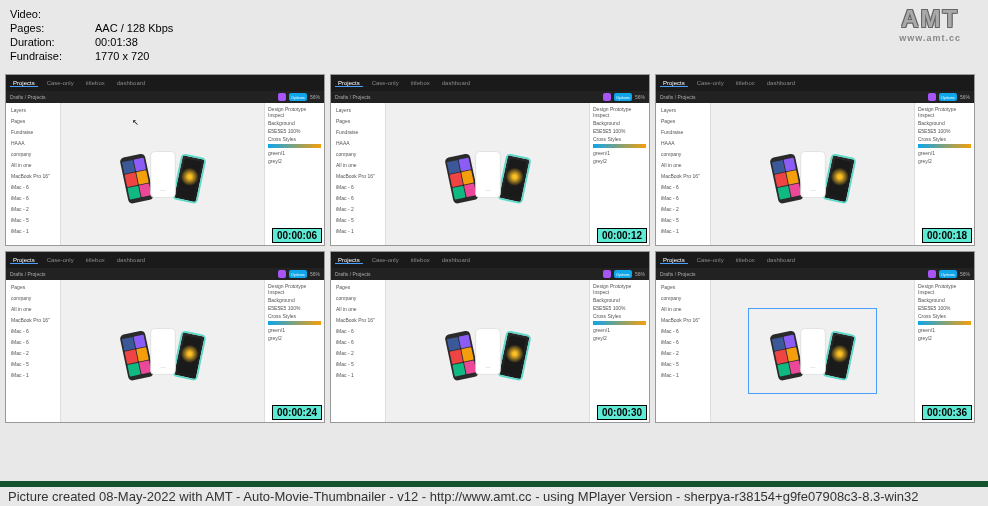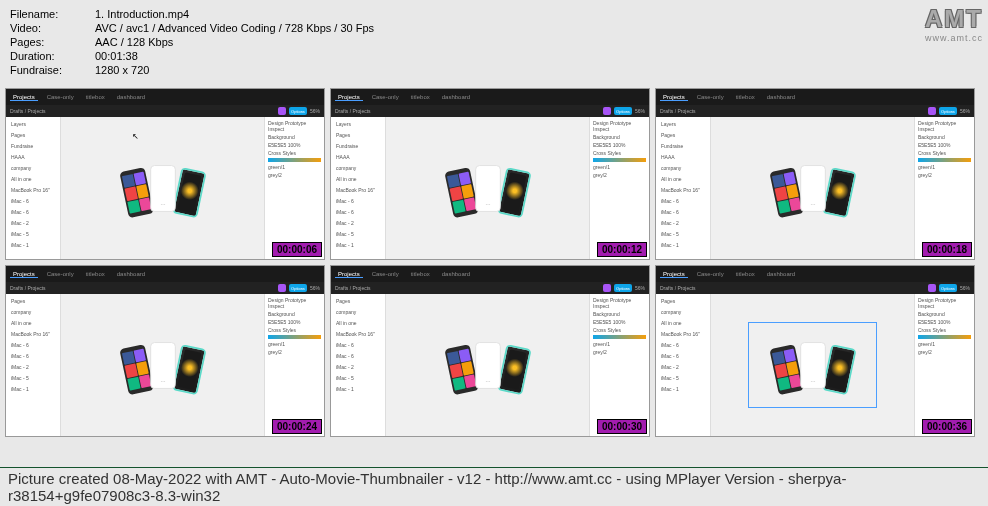--- a/index.html
+++ b/index.html
@@ -1,23 +1,23 @@
 <!DOCTYPE html>
 <html><head>
 <meta charset="utf-8">
 <style>
 * { margin: 0; padding: 0; box-sizing: border-box; }
 body { width: 988px; height: 506px; background: #e8e8e8; font-family: Arial, sans-serif; font-size: 11px; position: relative; overflow: hidden; }
 .info-panel { padding: 8px 10px; background: #e8e8e8; }
 .info-row { display: flex; margin-bottom: 2px; }
 .info-label { width: 85px; color: #000; }
 .info-value { color: #000; }
-.logo { position: absolute; top: 5px; right: 5px; text-align: center; }
+.logo { position: absolute; top: 5px; right: 27px; text-align: center; }
 .logo-text { font-size: 24px; font-weight: bold; letter-spacing: 2px; color: #aaa; text-shadow: -1px -1px 0 #666, 1px -1px 0 #666, -1px 1px 0 #666, 1px 1px 0 #666; }
-.logo-url { font-size: 9px; color: #888; letter-spacing: 1px; }
+.logo-url { font-size: 9px; color: #888; letter-spacing: 1px; font-weight: bold; }
 .thumbs { display: flex; flex-wrap: wrap; padding: 2px 5px; gap: 5px; }
 .thumb { width: 320px; height: 172px; background: #fff; position: relative; border: 1px solid #999; }
 .thumb-content { width: 100%; height: 100%; display: flex; flex-direction: column; background: #f5f5f5; }
 .app-header { height: 16px; background: #1a1a1a; display: flex; align-items: center; padding: 0 4px; gap: 6px; }
 .app-tab { font-size: 6px; color: #888; padding: 0 3px; }
 .app-tab.active { color: #fff; border-bottom: 1px solid #4a9eff; }
 .app-toolbar { height: 12px; background: #222; display: flex; align-items: center; justify-content: space-between; padding: 0 4px; }
 .toolbar-left { display: flex; gap: 4px; }
 .toolbar-right { display: flex; gap: 3px; align-items: center; }
 .toolbar-text { font-size: 5px; color: #aaa; }
@@ -40,47 +40,42 @@
 .mi4 { background: #f59e0b; }
 .mi5 { background: #10b981; }
 .mi6 { background: #ec4899; }
 .phone-screen-white { position: absolute; top: 5px; left: 2px; right: 2px; bottom: 5px; }
 .dots { position: absolute; bottom: 2px; left: 50%; transform: translateX(-50%); display: flex; gap: 1px; }
 .dot { width: 1px; height: 1px; background: #aaa; border-radius: 50%; }
 .phone-screen-green { position: absolute; top: 3px; left: 3px; right: 3px; bottom: 3px; background: radial-gradient(circle at 50% 45%, #fbbf24 8%, #1a1a1a 40%); border-radius: 3px; }
 .sidebar-right { width: 60px; background: #fff; border-left: 1px solid #ddd; padding: 3px; }
 .sr-item { font-size: 5px; color: #555; margin-bottom: 2px; }
 .sr-swatch { width: 100%; height: 4px; background: linear-gradient(to right, #0ea5e9, #f59e0b); margin-bottom: 2px; }
-.timestamp { position: absolute; bottom: 2px; right: 2px; background: #a21caf; color: #000; font-size: 10px; font-weight: bold; padding: 1px 4px; border: 1px solid #000; }
-.footer { position: absolute; bottom: 0; left: 0; right: 0; padding: 2px 8px; background: #e8e8e8; font-size: 15px; color: #333; border-top: 1px solid #14532d; }
+.timestamp { position: absolute; bottom: 2px; right: 2px; background: #5eead4; color: #000; font-size: 10px; font-weight: bold; padding: 1px 4px; border: 1px solid #000; }
+.footer { position: absolute; bottom: 0; left: 0; right: 0; padding: 2px 8px; background: #e8e8e8; font-size: 13px; color: #333; border-top: 6px solid #14532d; }
 .selection-box { position: absolute; border: 1px solid #4a9eff; }
 </style>
 </head>
 <body>
 
 <div class="info-panel">
   <div class="info-row">
-    <div class="info-label">Filename:</div>
-    <div class="info-value">1. Introduction.mp4</div>
-  </div>
-  <div class="info-row">
     <div class="info-label">Video:</div>
-    <div class="info-value">AVC / avc1 / Advanced Video Coding / 728 Kbps / 30 Fps</div>
   </div>
   <div class="info-row">
     <div class="info-label">Pages:</div>
     <div class="info-value">AAC / 128 Kbps</div>
   </div>
   <div class="info-row">
     <div class="info-label">Duration:</div>
     <div class="info-value">00:01:38</div>
   </div>
   <div class="info-row">
     <div class="info-label">Fundraise:</div>
-    <div class="info-value">1280 x 720</div>
+    <div class="info-value">1770 x 720</div>
   </div>
 </div>
 
 <div class="logo">
   <div class="logo-text">AMT</div>
   <div class="logo-url">www.amt.cc</div>
 </div>
 
 <div class="thumbs" id="thumbs">
     <div class="thumb">

